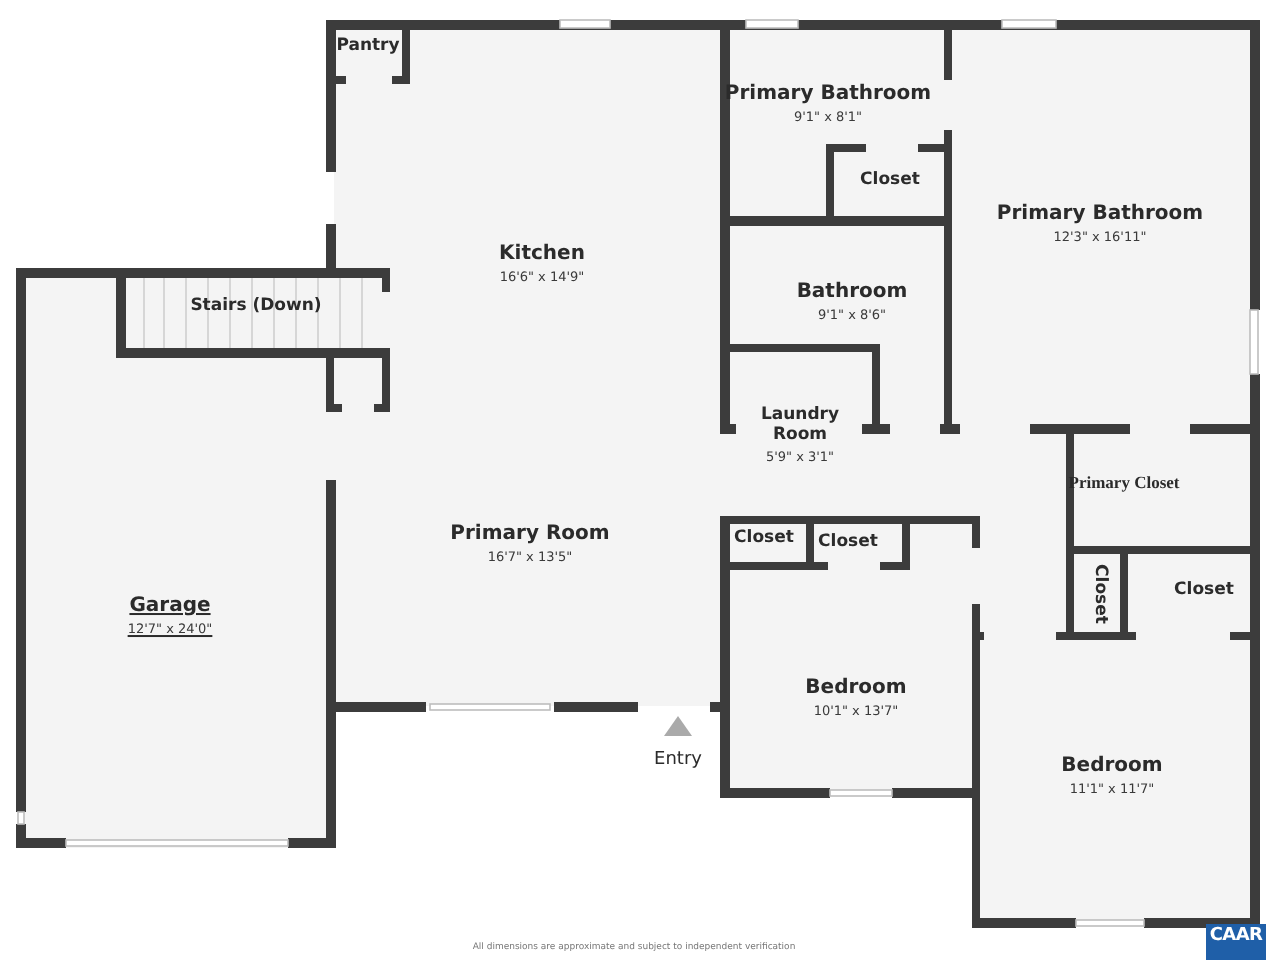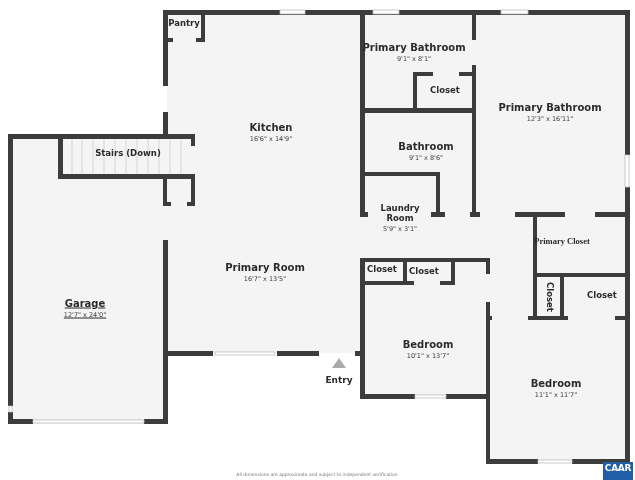--- a/index.html
+++ b/index.html
@@ -8,21 +8,21 @@
   .floor { fill: #f4f4f4; }
   .wall { fill: #3c3c3c; }
   .window { fill: #ffffff; stroke: #bdbdbd; stroke-width: 0.8; }
   .stair-line { stroke: #cfcfcf; stroke-width: 0.8; }
   .lbl { position: absolute; transform: translate(-50%, -50%); text-align: center; color: #2b2b2b; white-space: nowrap; line-height: 1.15; }
   .lbl .name { font-weight: bold; font-size: 10px; display: block; }
   .lbl .dim { font-size: 6.5px; display: block; margin-top: 2px; color: #3a3a3a; }
   .lbl.small .name { font-size: 8.5px; }
   .lbl.vert { transform: translate(-50%, -50%) rotate(90deg); }
   .entry-arrow { position: absolute; left: 332px; top: 358px; width: 0; height: 0; border-left: 7px solid transparent; border-right: 7px solid transparent; border-bottom: 10px solid #aaaaaa; }
-  .entry-label { position: absolute; left: 339px; top: 380px; transform: translate(-50%, -50%); font-weight: bold; font-size: 9px; color: #2b2b2b; }
+  .entry-label { position: absolute; left: 339px; top: 380px; transform: translate(-50%, -50%); font-weight: normal; font-size: 9px; color: #2b2b2b; }
   .disclaimer { position: absolute; left: 317px; top: 474px; transform: translate(-50%, -50%); font-size: 4.5px; color: #777777; white-space: nowrap; }
   .logo { position: absolute; left: 603px; top: 462px; width: 30px; height: 30px; background: #1f5fa8; color: #ffffff; font-weight: bold; font-size: 9px; line-height: 12px; text-align: center; border-bottom: 2px solid #f0a030; box-sizing: border-box; letter-spacing: -0.3px; }
 </style>
 </head>
 <body>
 
 <svg id="plan" viewBox="0 0 635 480" xmlns="http://www.w3.org/2000/svg">
 
   <g>
     <rect class="floor" x="167" y="14" width="195" height="339"></rect>

